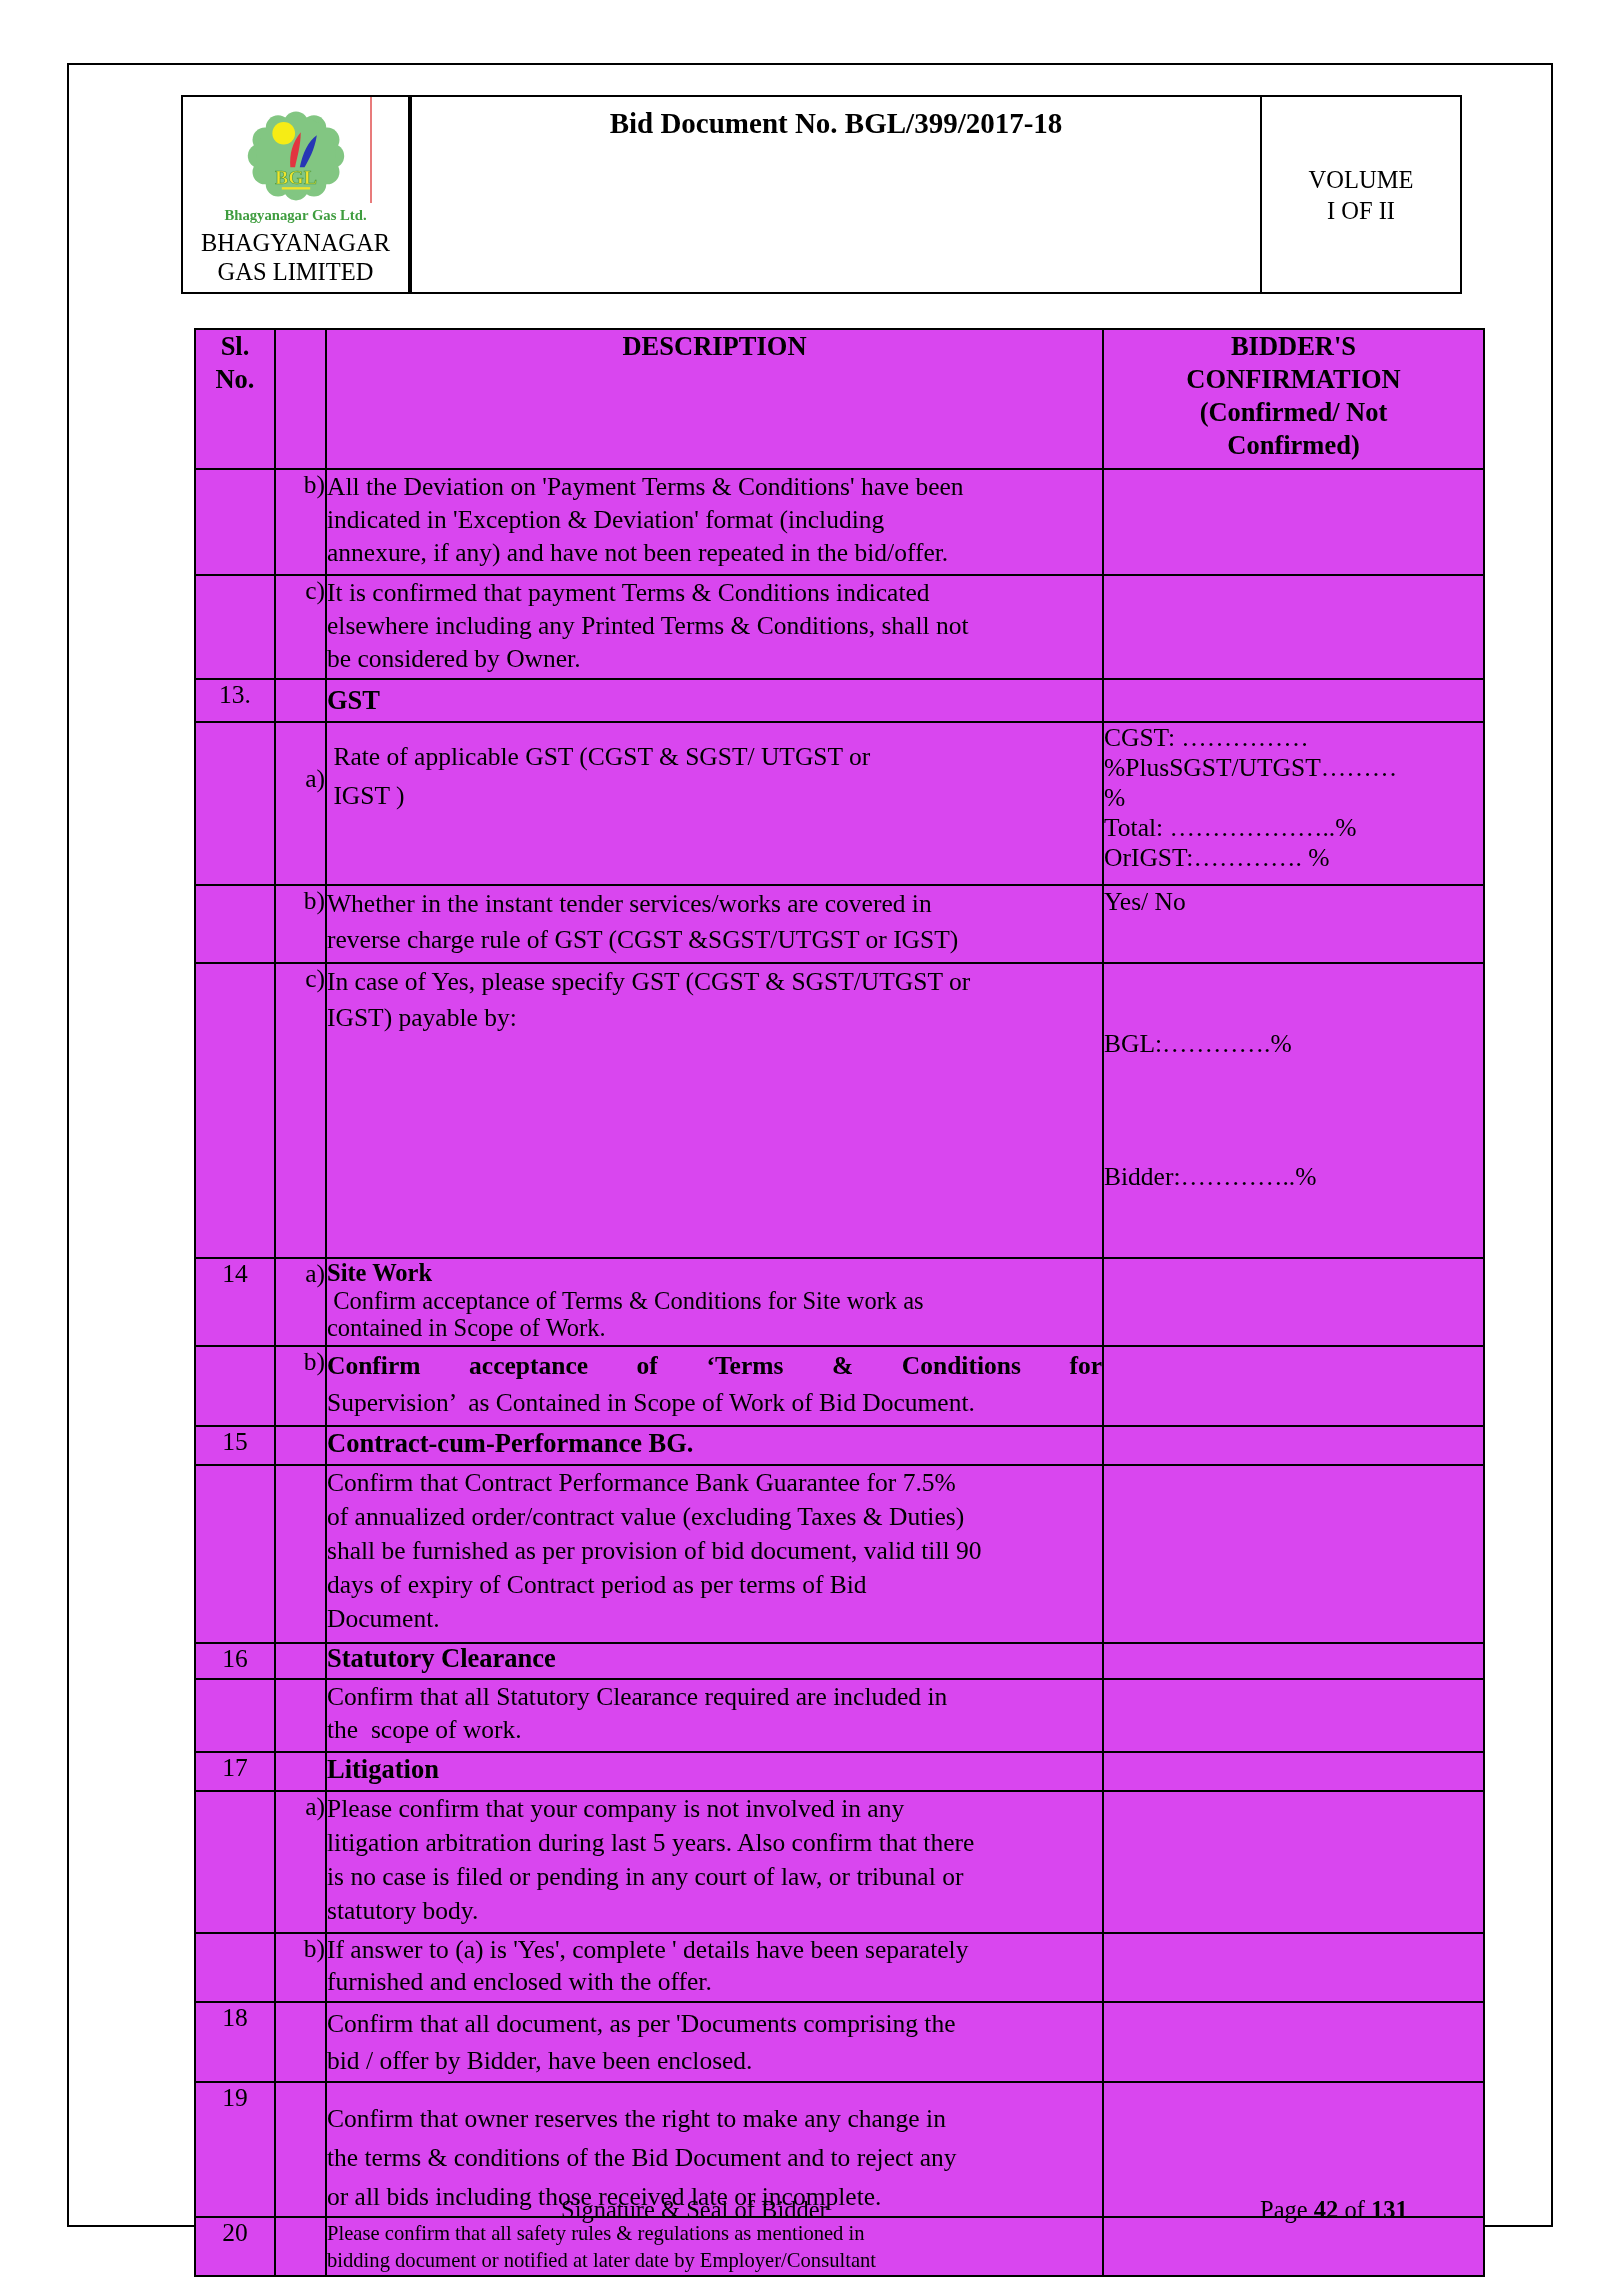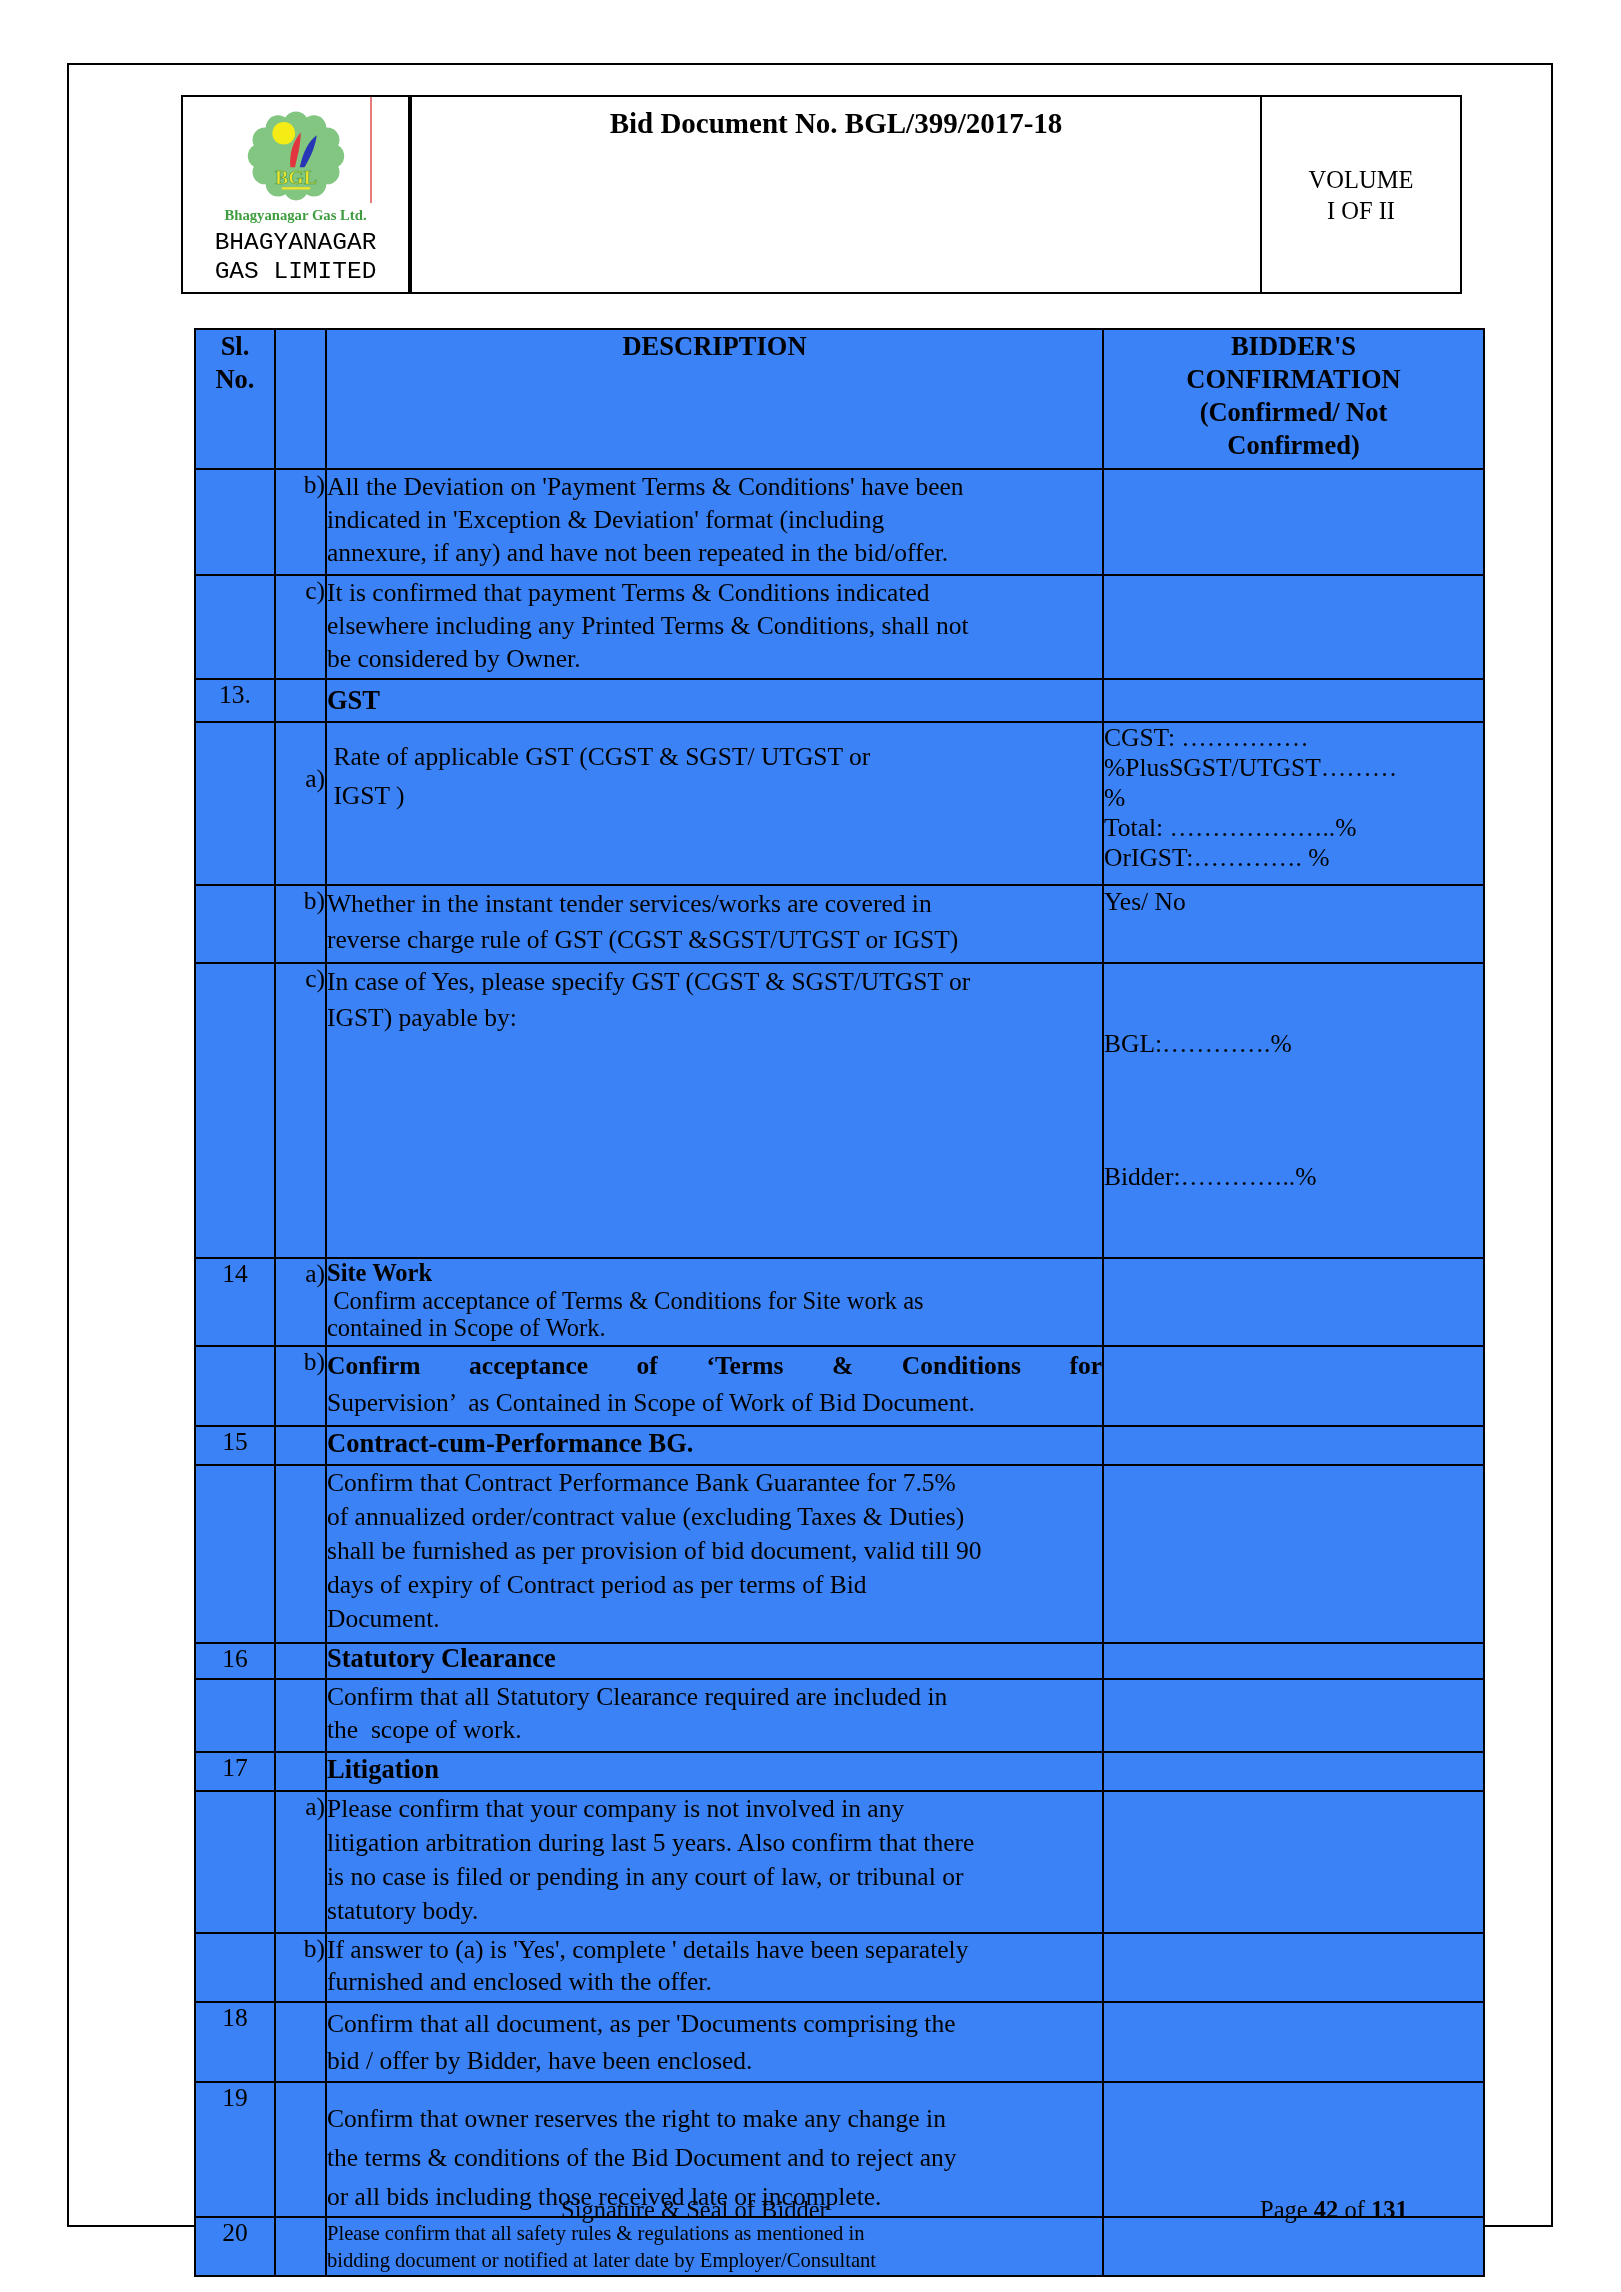--- a/index.html
+++ b/index.html
@@ -14,31 +14,31 @@
   }
   
   .header-table{
     position:absolute;left:181px;top:95px;width:1281px;height:199px;
     border:2.9px solid #000;box-sizing:border-box;display:flex;background:#fff;
   }
   .cell-logo{width:229px;border-right:4px solid #000000;box-sizing:border-box;
     position:relative;text-align:center;padding-top:5.9px;}
   .scan-red-line{position:absolute;left:187px;top:0;width:2px;height:106px;background:#e87b7b;}
   .logo-caption{font-size:14.7px;font-weight:bold;color:#3f9d3f;margin-top:-3.9px;}
-  .org-name{font-size:24.5px;line-height:29px;margin-top:3.9px;white-space:pre-wrap;font-family:Liberation Mono, monospace;}
+  .org-name{font-size:24.5px;line-height:29px;margin-top:3.9px;white-space:pre-wrap;}
   .cell-title{flex:1;border-right:2.9px solid #000;box-sizing:border-box;
     text-align:center;padding-top:7.8px;}
   .doc-title{font-weight:bold;font-size:29px;line-height:36px;letter-spacing:-0.4px;white-space:pre-wrap;}
   .bid-doc{font-weight:bold;font-size:29px;line-height:37px;}
   .cell-volume{width:198px;display:flex;flex-direction:column;justify-content:center;
     align-items:center;font-size:24.5px;line-height:31px;}
   
   table.main{
     position:absolute;left:194px;top:328px;width:1290px;
-    border-collapse:collapse;table-layout:fixed;background:#3b82f6;
+    border-collapse:collapse;table-layout:fixed;background:#d946ef;
     border:2.9px solid #000;
   }
   table.main td{
     border:2px solid #000;border-top:2.9px solid #000;border-bottom:2.9px solid #000;
     vertical-align:top;padding:0;overflow:hidden;box-sizing:border-box;
   }
   td.h{font-weight:bold;font-size:26.5px;text-align:center;padding-top:5.9px;
     line-height:33px;white-space:pre-wrap;}
   td.sl{text-align:center;font-size:25.5px;padding-top:3.9px;white-space:pre-wrap;}
   td.lt{text-align:right;font-size:25.5px;padding:2.9px 3.9px 0 0;white-space:pre-wrap;}

